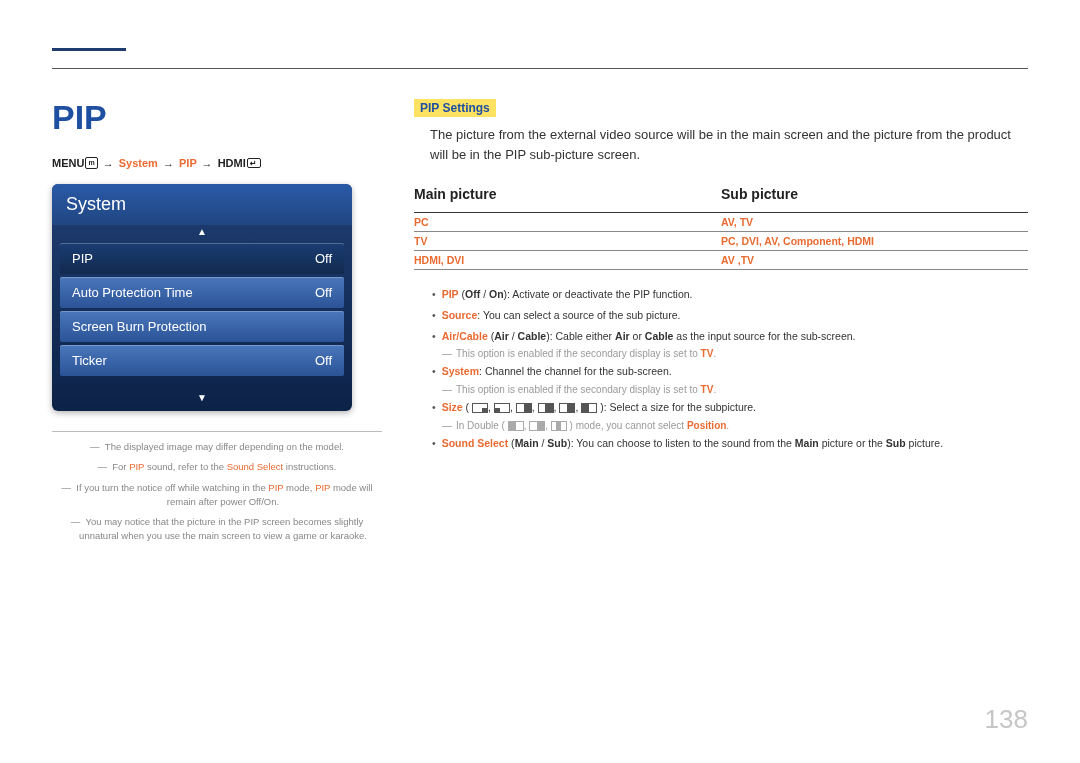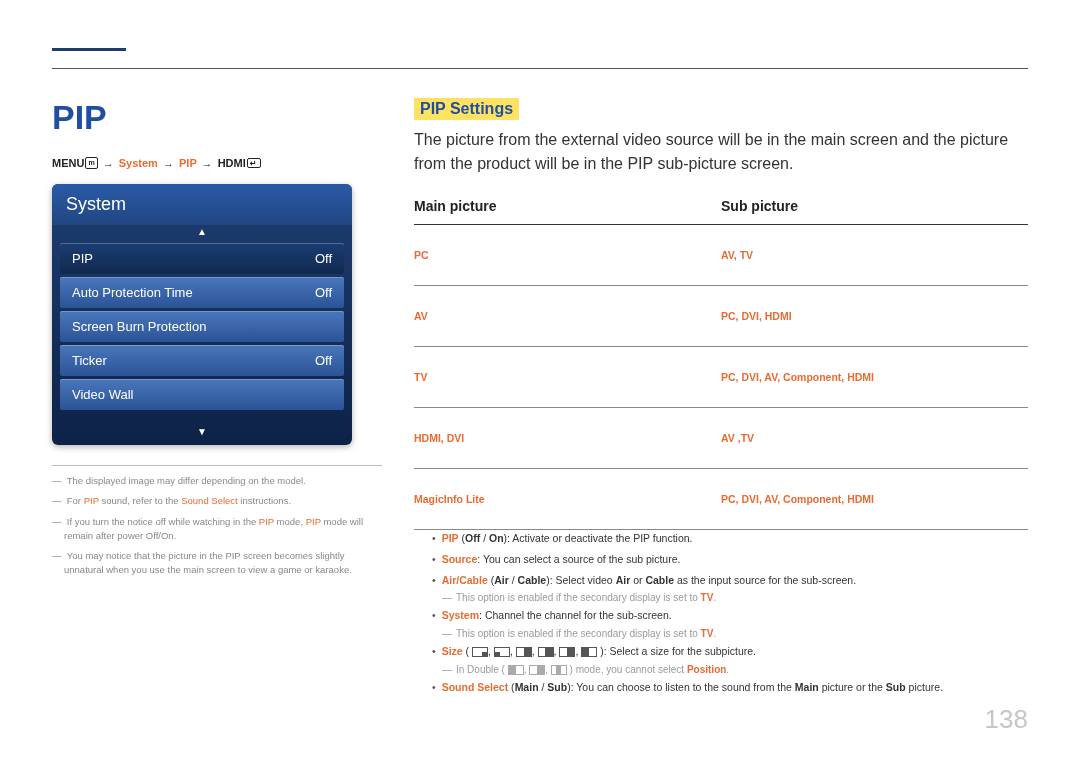--- a/index.html
+++ b/index.html
@@ -115,58 +115,60 @@
     border-top: 1px solid #bbb;
     margin: 16px 0 8px 0;
   }
   .footnote {
     font-size: 9.5px;
     color: #888;
     line-height: 1.5;
     margin-bottom: 6px;
     padding-left: 12px;
     text-indent: -12px;
+    text-align: center;
   }
   .footnote .hl { color: #e96b32; }
   .footnote .prefix { color: #888; }
 
   .section-title {
     display: inline-block;
     background: #ffe262;
     color: #1f4fa1;
     font-weight: 700;
-    font-size: 16px;
+    font-size: 12px;
     padding: 2px 6px;
     margin-bottom: 8px;
   }
   .intro-text {
-    font-size: 16px;
+    font-size: 13px;
     color: #333;
     line-height: 1.5;
     margin-bottom: 16px;
+    margin-left: 16px;
   }
   .tbl { width: 100%; border-collapse: collapse; }
   .tbl th {
     text-align: left;
     font-size: 14px;
     font-weight: 700;
     color: #222;
     padding: 6px 0 10px 0;
     border-bottom: 1.5px solid #333;
   }
   .tbl td {
     font-size: 10.5px;
     font-weight: 700;
     color: #e96b32;
-    padding: 24px 0;
+    padding: 3px 0;
     border-bottom: 1px solid #888;
   }
   .tbl td:first-child { width: 50%; }
 
-  .bullets { }
+  .bullets { margin-top: 16px; }
   .bullet {
     font-size: 10.5px;
     color: #333;
     line-height: 1.6;
     padding-left: 28px;
     text-indent: -10px;
     margin-bottom: 4px;
   }
   .bullet .dot { color: #555; padding-right: 6px; }
   .bullet .hl { color: #e96b32; font-weight: 700; }
@@ -256,24 +258,20 @@
           <span>Off</span>
         </div>
         <div class="osd-item">
           <span>Screen Burn Protection</span>
           <span></span>
         </div>
         <div class="osd-item">
           <span>Ticker</span>
           <span>Off</span>
         </div>
-        <div class="osd-item">
-          <span>Video Wall</span>
-          <span></span>
-        </div>
       </div>
       <div class="osd-arrow" style="padding-bottom:8px;">▼</div>
     </div>
 
     <hr class="footnotes-rule">
 
     <div class="footnote"><span class="prefix">―&nbsp;&nbsp;</span><span>The displayed image may differ depending on the model.</span></div>
     <div class="footnote"><span class="prefix">―&nbsp;&nbsp;</span><span>For </span><span class="hl">PIP</span><span> sound, refer to the </span><span class="hl">Sound Select</span><span> instructions.</span></div>
     <div class="footnote"><span class="prefix">―&nbsp;&nbsp;</span><span>If you turn the notice off while watching in the </span><span class="hl">PIP</span><span> mode, </span><span class="hl">PIP</span><span> mode will remain after power Off/On.</span></div>
     <div class="footnote"><span class="prefix">―&nbsp;&nbsp;</span><span>You may notice that the picture in the PIP screen becomes slightly unnatural when you use the main screen to view a game or karaoke.</span></div>
@@ -289,44 +287,36 @@
           <th>Main picture</th>
           <th>Sub picture</th>
         </tr>
       </thead>
       <tbody>
         <tr>
             <td>PC</td>
             <td>AV, TV</td>
           </tr>
         <tr>
-            <td>AV</td>
-            <td>PC, DVI, HDMI</td>
-          </tr>
-        <tr>
             <td>TV</td>
             <td>PC, DVI, AV, Component, HDMI</td>
           </tr>
         <tr>
             <td>HDMI, DVI</td>
             <td>AV ,TV</td>
           </tr>
-        <tr>
-            <td>MagicInfo Lite</td>
-            <td>PC, DVI, AV, Component, HDMI</td>
-          </tr>
       </tbody>
     </table>
 
     <div class="bullets">
       <div class="bullet"><span class="dot">•</span><span class="hl">PIP</span><span> (</span><span class="b">Off</span><span> / </span><span class="b">On</span><span>): Activate or deactivate the PIP function.</span></div>
 
       <div class="bullet"><span class="dot">•</span><span class="hl">Source</span><span>: You can select a source of the sub picture.</span></div>
 
-      <div class="bullet"><span class="dot">•</span><span class="hl">Air/Cable</span><span> (</span><span class="b">Air</span><span> / </span><span class="b">Cable</span><span>): Select video </span><span class="b">Air</span><span> or </span><span class="b">Cable</span><span> as the input source for the sub-screen.</span></div>
+      <div class="bullet"><span class="dot">•</span><span class="hl">Air/Cable</span><span> (</span><span class="b">Air</span><span> / </span><span class="b">Cable</span><span>): Cable either </span><span class="b">Air</span><span> or </span><span class="b">Cable</span><span> as the input source for the sub-screen.</span></div>
       <div class="sub"><span class="dash">―</span><span>This option is enabled if the secondary display is set to </span><span class="hl">TV</span><span>.</span></div>
 
       <div class="bullet"><span class="dot">•</span><span class="hl">System</span><span>: Channel the channel for the sub-screen.</span></div>
       <div class="sub"><span class="dash">―</span><span>This option is enabled if the secondary display is set to </span><span class="hl">TV</span><span>.</span></div>
 
       <div class="bullet"><span class="dot">•</span><span class="hl">Size</span><span> (</span>
         <span class="mini-icon sz-br"><span class="mi-inner"></span></span>,
         <span class="mini-icon sz-bl"><span class="mi-inner"></span></span>,
         <span class="mini-icon sz-r"><span class="mi-inner"></span></span>,
         <span class="mini-icon sz-rr"><span class="mi-inner"></span></span>,

